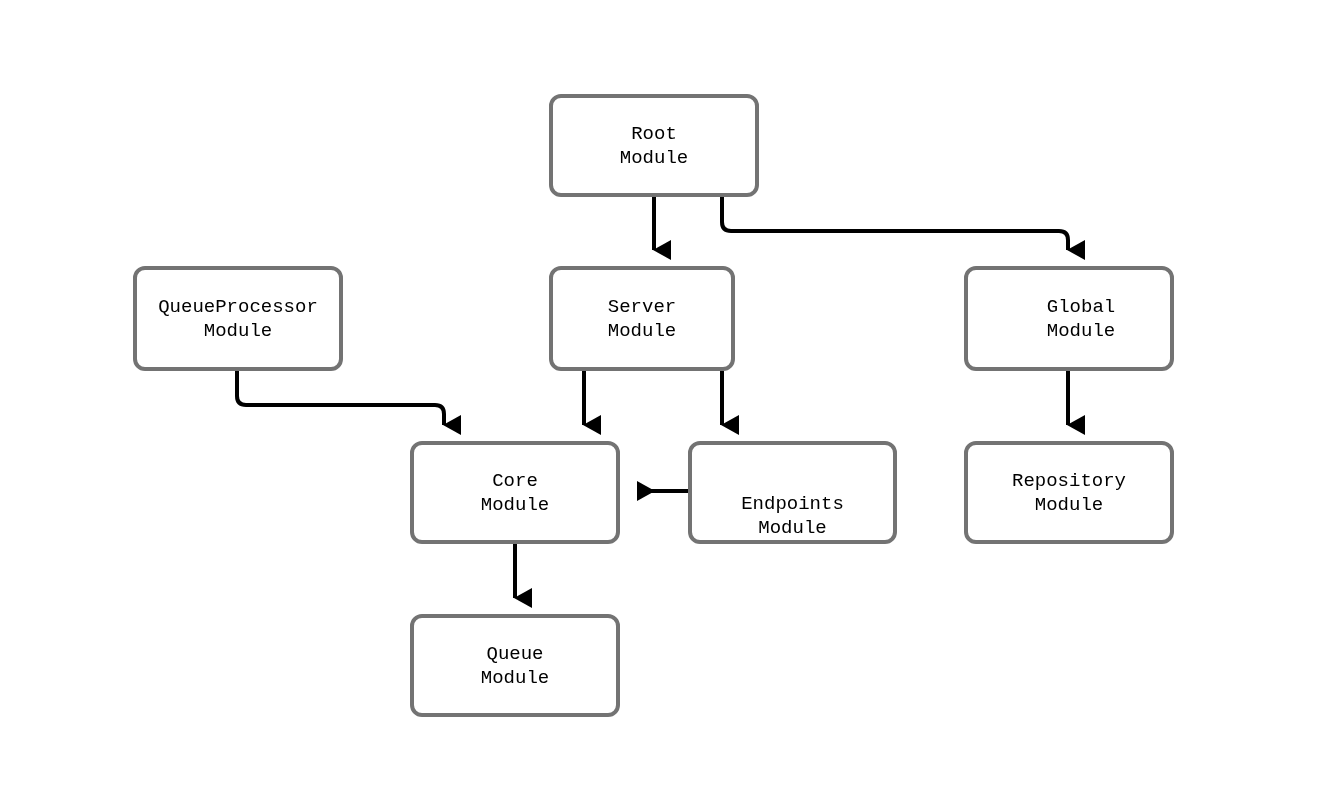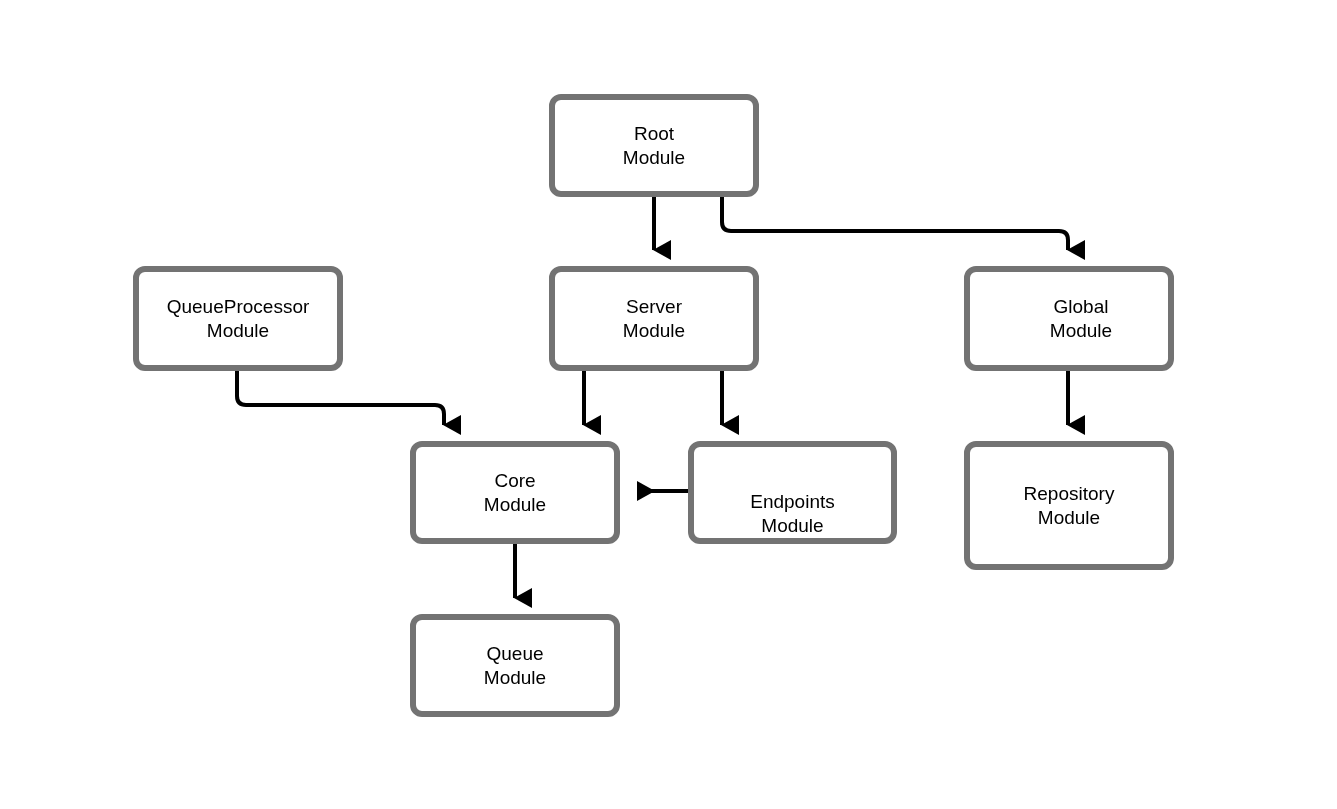--- a/index.html
+++ b/index.html
@@ -27,29 +27,29 @@
     left: 0;
     top: 0;
     width: 1337px;
     height: 809px;
     pointer-events: none;
   }
   .node {
     position: absolute;
     box-sizing: border-box;
     background: #ffffff;
-    border: 6px solid #737373;
+    border: 4px solid #737373;
     border-radius: 12px;
     display: flex;
     flex-direction: column;
     align-items: center;
     justify-content: center;
     text-align: center;
     color: #000000;
-    font-family: Liberation Sans, sans-serif;
+    font-family: Liberation Mono, monospace;
     font-size: 19px;
     line-height: 24px;
     letter-spacing: 0px;
     z-index: 2;
   }
   .node-line {
     display: block;
     white-space: pre;
   }
 </style>
@@ -90,41 +90,41 @@
   <div class="node" id="node-root" style="left: 549px; top: 94px; width: 210px; height: 103px;">
     <span class="node-line">Root</span>
     <span class="node-line">Module</span>
   </div>
 
   <div class="node" id="node-queueprocessor" style="left: 133px; top: 266px; width: 210px; height: 105px; justify-content: center;">
     <span class="node-line">QueueProcessor</span>
     <span class="node-line">Module</span>
   </div>
 
-  <div class="node" id="node-server" style="left: 549px; top: 266px; width: 210px; height: 105px;">
+  <div class="node" id="node-server" style="left: 549px; top: 266px; width: 186px; height: 105px;">
     <span class="node-line">Server</span>
     <span class="node-line">Module</span>
   </div>
 
   <div class="node" id="node-global" style="left: 964px; top: 266px; width: 210px; height: 105px; padding-left: 24px;">
     <span class="node-line">Global</span>
     <span class="node-line">Module</span>
   </div>
 
   <div class="node" id="node-core" style="left: 410px; top: 441px; width: 210px; height: 103px; text-align: center;">
     <span class="node-line">Core</span>
     <span class="node-line">Module</span>
   </div>
 
   <div class="node" id="node-endpoints" style="left: 688px; top: 441px; width: 209px; height: 103px; justify-content: flex-end;">
     <span class="node-line">Endpoints</span>
     <span class="node-line">Module</span>
   </div>
 
-  <div class="node" id="node-repository" style="left: 964px; top: 441px; width: 210px; height: 129px;">
+  <div class="node" id="node-repository" style="left: 964px; top: 441px; width: 210px; height: 103px;">
     <span class="node-line">Repository</span>
     <span class="node-line">Module</span>
   </div>
 
   <div class="node" id="node-queue" style="left: 410px; top: 614px; width: 210px; height: 103px;">
     <span class="node-line">Queue</span>
     <span class="node-line">Module</span>
   </div>
 
 </div>

